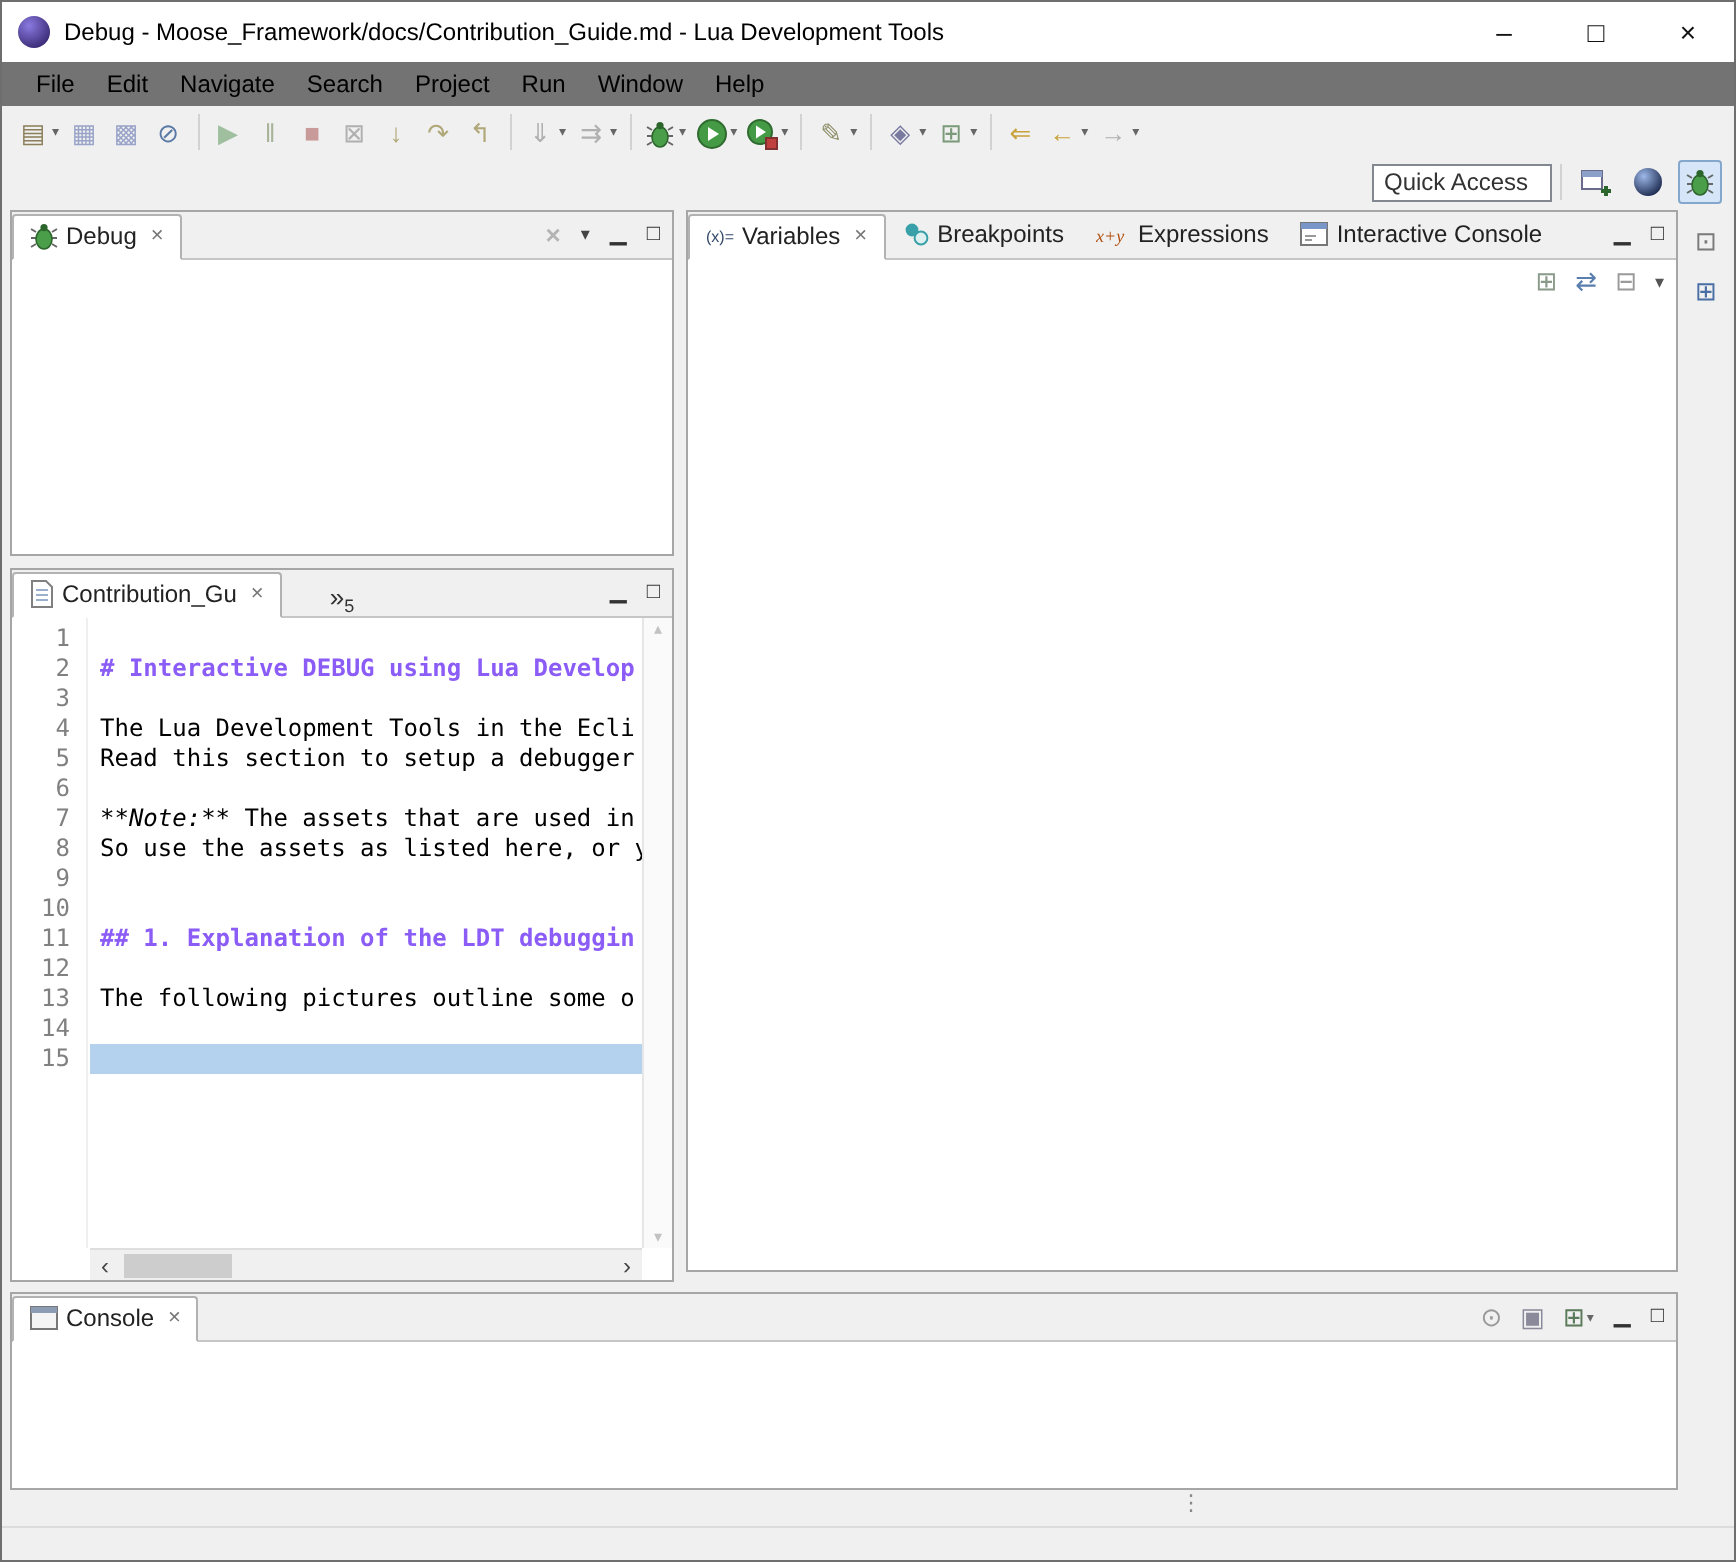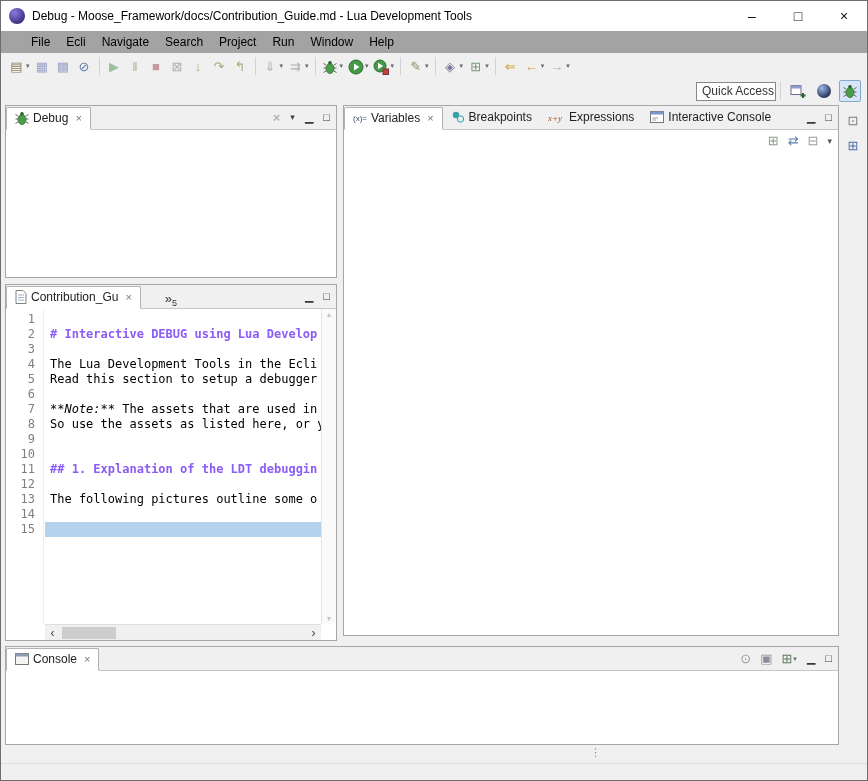--- a/index.html
+++ b/index.html
@@ -9,34 +9,34 @@
 
   
   .titlebar { height:30px; background:#ffffff; display:flex; align-items:center; }
   .title-icon { width:16px; height:16px; margin:0 7px 0 8px; border-radius:50%;
     background: radial-gradient(circle at 35% 30%, #8a7ae0, #241458); flex:0 0 auto; }
   .title-text { font-size:12px; color:#000; white-space:nowrap;text-align:right; }
   .win-controls { margin-left:auto; display:flex; height:100%; }
   .win-btn { width:46px; height:30px; display:flex; align-items:center; justify-content:center; font-size:14px; color:#111; cursor:default; }
 
   
-  .menubar { height:22px; display:flex; align-items:center; padding-left:22px; background:#a3a3a3; }
+  .menubar { height:22px; display:flex; align-items:center; padding-left:9px; background:#737373; }
   .menu-item { padding:3px 8px; font-size:12px; }
 
   
   .toolbar { height:26px; display:flex; align-items:center; padding-left:5px; background:#f0f0f0; }
   .tb-item { display:flex; align-items:center; height:22px; padding:0 2px; }
   .tb-glyph { width:17px; text-align:center; font-size:13px; line-height:17px; }
   .tb-glyph svg { vertical-align:middle; }
   .tb-dd { font-size:7px; color:#666; margin-left:1px; }
   .tb-sep { width:1px; height:18px; background:#d2d2d2; margin:0 4px; }
 
   
   .toolbar2 { height:24px; display:flex; align-items:center; justify-content:flex-end; padding-right:4px; background:#f0f0f0; }
-  .qa-box { width:80px; height:19px; border:1px solid #828790; background:#fff; color:#333;
+  .qa-box { width:90px; height:19px; border:1px solid #828790; background:#fff; color:#333;
     font-size:12px; padding:1px 0 0 5px; }
   .persp-icon { width:22px; height:22px; display:flex; align-items:center; justify-content:center; margin:0 2px; }
   .persp-icon.active { background:#d6e6f8; border:1px solid #84a7cc; border-radius:2px; }
 
   
   .panel { position:absolute; background:#fff; border:1px solid #a6a6a6; }
   .tabbar { height:24px; display:flex; align-items:flex-end; background:#f0f0f0; border-bottom:1px solid #c6c6c6; position:relative; }
   .tab { display:flex; align-items:center; gap:4px; padding:3px 8px 4px; height:23px; font-size:12px; color:#222; white-space:nowrap; }
   .tab.active { background:#fff; border:1px solid #b2b2b2; border-bottom:1px solid #fff; border-radius:2px 2px 0 0; margin-bottom:-1px; }
   .tab-close { color:#777; font-size:11px; margin-left:3px; }
@@ -96,21 +96,21 @@
     <div class="title-text">Debug - Moose_Framework/docs/Contribution_Guide.md - Lua Development Tools</div>
     <div class="win-controls">
       <div class="win-btn">–</div>
       <div class="win-btn">□</div>
       <div class="win-btn">×</div>
     </div>
   </div>
 
   <div class="menubar" id="menubar">
       <div class="menu-item">File</div>
-      <div class="menu-item">Ecli</div>
+      <div class="menu-item">Edit</div>
       <div class="menu-item">Navigate</div>
       <div class="menu-item">Search</div>
       <div class="menu-item">Project</div>
       <div class="menu-item">Run</div>
       <div class="menu-item">Window</div>
       <div class="menu-item">Help</div>
     </div>
 
   <div class="toolbar" id="main-toolbar">
       <div class="tb-item">

